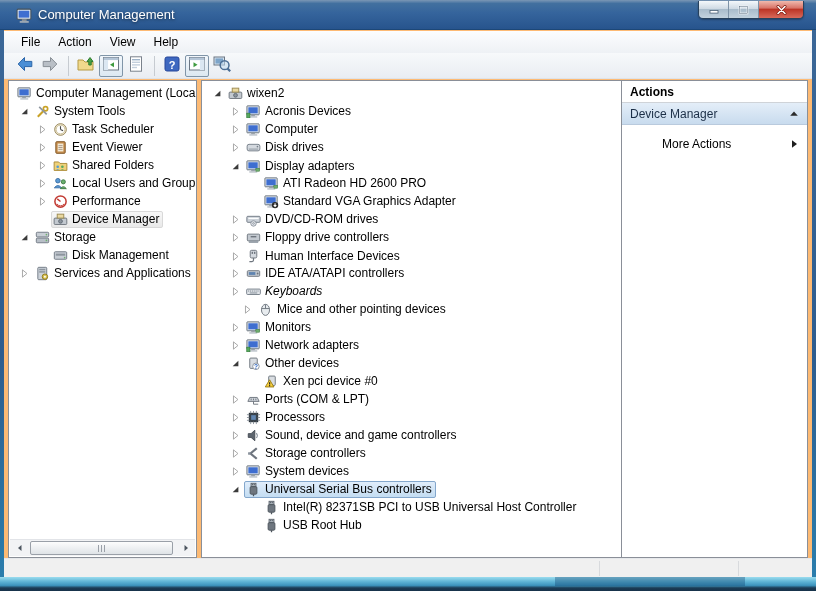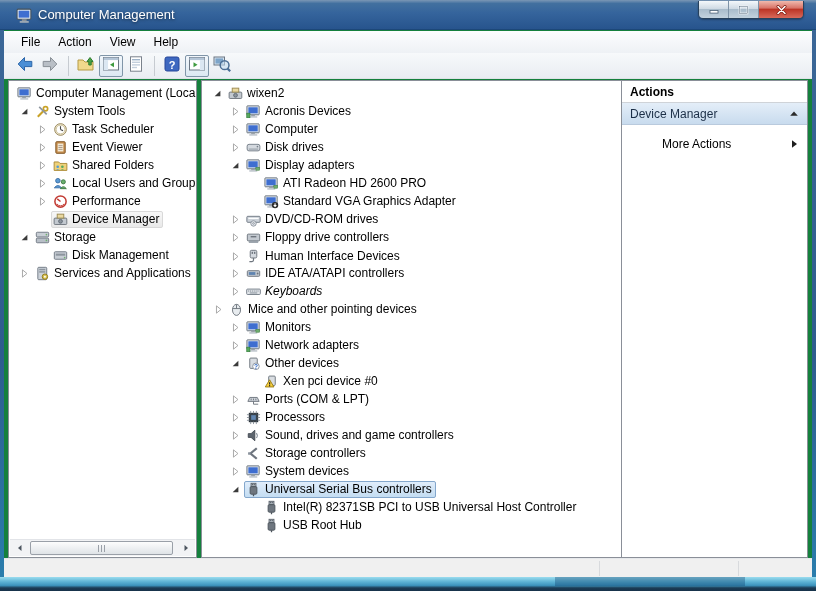--- a/index.html
+++ b/index.html
@@ -1,19 +1,19 @@
 <!DOCTYPE html>
 <html><head>
 <meta charset="utf-8">
 <style>
   * { margin:0; padding:0; box-sizing:border-box; }
   html,body { width:816px; height:591px; overflow:hidden; }
   body { font-family:"Liberation Sans","DejaVu Sans",sans-serif; font-size:12px; color:#000; background:#b8c6d4; }
 
-  .window { position:absolute; inset:0; width:816px; height:591px; background:#15803d; }
+  .window { position:absolute; inset:0; width:816px; height:591px; background:#fdba74; }
 
   
   .frame-left  { position:absolute; left:0; top:0; width:4px; height:591px;
                  background:linear-gradient(180deg,#3c6898,#2e5c8e 60%,#2a7fae); z-index:5; }
   .frame-right { position:absolute; right:0; top:0; width:4px; height:591px;
                  background:linear-gradient(180deg,#3c6898,#2e5c8e 60%,#2a7fae); z-index:5; }
   .frame-bottom { position:absolute; left:0; bottom:0; width:816px; height:14px; z-index:6;
                  background:linear-gradient(180deg,#9adcef 0%,#5cb2d4 35%,#3d94bd 60%,#1b3b55 78%,#17324a 100%); }
   .frame-bottom::after { content:""; position:absolute; left:555px; top:0; width:190px; height:9px;
                  background:rgba(12,60,105,0.35); }
@@ -471,21 +471,21 @@
             <span class="ticon">
               <svg viewBox="0 0 16 16">
                 <rect x="1.2" y="4.6" width="13.6" height="7" rx="2" fill="#d4d9df" stroke="#767f89"></rect>
                 <rect x="3" y="9.1" width="10" height="1.2" fill="#99a1ab"></rect>
                 <circle cx="12.2" cy="7" r="0.9" fill="#767f89"></circle>
               </svg>
             </span>
             <span class="tlabel">Disk drives</span>
           </span>
         </div>
-        <div class="trow" style="padding-left: 24px;">
+        <div class="trow" style="padding-left: 24px; align-items: flex-end;">
           <span class="texp">
             <svg viewBox="0 0 16 16">
               <path d="M11.5 4.5 L11.5 11.5 L4.5 11.5 Z" fill="#3b3b3b"></path>
             </svg>
           </span>
           <span class="tinner">
             <span class="ticon">
               <svg viewBox="0 0 16 16">
                 <rect x="1" y="2" width="13" height="9.5" rx="0.5" fill="#e8edf2" stroke="#5f6a74"></rect>
                 <rect x="2.5" y="3.5" width="10" height="6.5" fill="#3e6ed0"></rect>
@@ -613,21 +613,21 @@
                   <rect x="8.2" y="6.9" width="1.2" height="1.2"></rect>
                   <rect x="10.2" y="6.9" width="1.2" height="1.2"></rect>
                   <rect x="12.2" y="6.9" width="1.2" height="1.2"></rect>
                   <rect x="4" y="9" width="8" height="1.1"></rect>
                 </g>
               </svg>
             </span>
             <span class="tlabel">Keyboards</span>
           </span>
         </div>
-        <div class="trow" style="padding-left: 7px;">
+        <div class="trow" style="padding-left: 36px;">
           <span class="texp">
             <svg viewBox="0 0 16 16">
               <path d="M5.5 3.5 L11 8 L5.5 12.5 Z" fill="#fff" stroke="#989898"></path>
             </svg>
           </span>
           <span class="tinner">
             <span class="ticon">
               <svg viewBox="0 0 16 16">
                 <ellipse cx="8" cy="8.4" rx="4.3" ry="5.9" fill="#e8ecef" stroke="#6e757e"></ellipse>
                 <line x1="8" y1="2.6" x2="8" y2="7" stroke="#6e757e"></line>
@@ -762,21 +762,21 @@
               <path d="M5.5 3.5 L11 8 L5.5 12.5 Z" fill="#fff" stroke="#989898"></path>
             </svg>
           </span>
           <span class="tinner">
             <span class="ticon">
               <svg viewBox="0 0 16 16">
                 <path d="M2.4 6 L5.4 6 L9.4 2.4 L9.4 13.6 L5.4 10 L2.4 10 Z" fill="#5d656e" stroke="#454c54"></path>
                 <path d="M11 5.4 Q13.2 8 11 10.6" fill="none" stroke="#8b939d" stroke-width="1.2"></path>
               </svg>
             </span>
-            <span class="tlabel">Sound, drives and game controllers</span>
+            <span class="tlabel">Sound, device and game controllers</span>
           </span>
         </div>
         <div class="trow" style="padding-left: 24px;">
           <span class="texp">
             <svg viewBox="0 0 16 16">
               <path d="M5.5 3.5 L11 8 L5.5 12.5 Z" fill="#fff" stroke="#989898"></path>
             </svg>
           </span>
           <span class="tinner">
             <span class="ticon">

